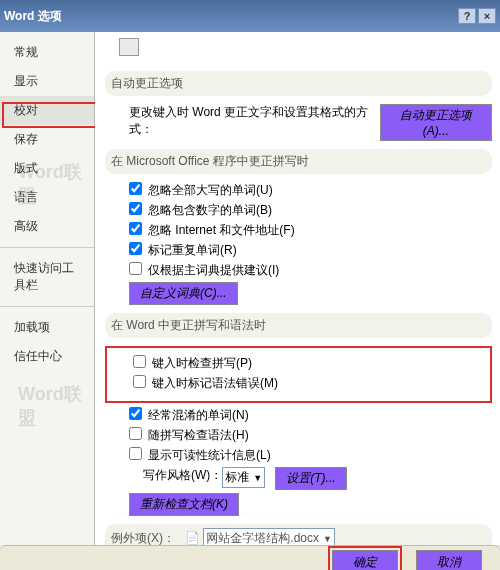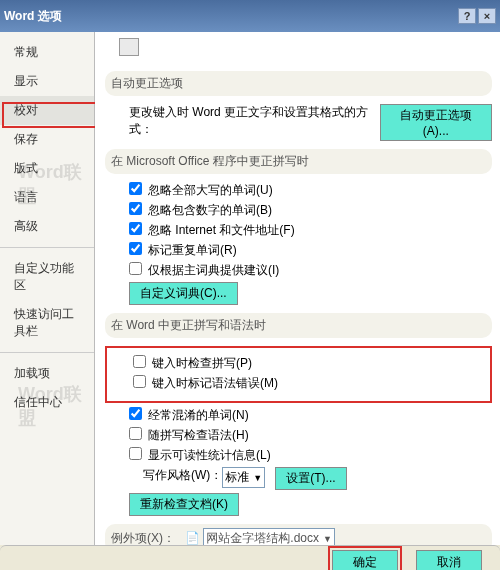--- a/index.html
+++ b/index.html
@@ -21,21 +21,21 @@
 
 .watermark { position: absolute; opacity: 0.15; font-size: 18px; font-weight: bold; color: #404040; }
 .wm1 { left: 18px; top: 128px; }
 .wm2 { left: 18px; top: 350px; }
 
 .content { flex: 1; position: relative; overflow-y: scroll; background: #fff; padding: 6px 8px 6px 10px; font-size: 12px; }
 
 .section-head { background: #f3f2ea; color: #555; padding: 4px 6px; margin: 8px 0 8px 0; font-size: 12px; border-radius: 10px; }
 .row { margin: 3px 0 3px 24px; display: flex; align-items: flex-start; }
 .row input[type=checkbox] { margin: 0 6px 0 0; }
-.btn { background: #5eead4; border: 1px solid #888; padding: 2px 10px; font-size: 12px; cursor: pointer; }
+.btn { background: #8b5cf6; border: 1px solid #888; padding: 2px 10px; font-size: 12px; cursor: pointer; font-style: italic; }
 
 .red-box { border: 2px solid #d9302c; padding: 4px 2px 6px 2px; margin: 4px 0; }
 
 .inline-lbl { margin-left: 14px; }
 
 .footer { height: 34px; border-top: 1px solid #bbb; display: flex; justify-content: flex-end; align-items: center; padding: 0 18px; gap: 14px; border-radius: 6px; }
 .footer .btn { padding: 3px 20px; }
 .red-ok { border: 2px solid #d9302c; padding: 2px; display: inline-block; }
 
 .small-icon { width:20px; height:18px; border:1px solid #999; background:#eaeaea; display:inline-block; margin-left:14px; margin-bottom:4px; }
@@ -61,21 +61,20 @@
     <div class="sidebar">
       <div class="red-sel"></div>
       <div class="sidebar-item">常规</div>
       <div class="sidebar-item">显示</div>
       <div class="sidebar-item selected">校对</div>
       <div class="sidebar-item">保存</div>
       <div class="sidebar-item">版式</div>
       <div class="sidebar-item">语言</div>
       <div class="sidebar-item">高级</div>
       <div class="sidebar-sep"></div>
-      <div class="sidebar-item">自定义功能区</div>
       <div class="sidebar-item">快速访问工具栏</div>
       <div class="sidebar-sep"></div>
       <div class="sidebar-item">加载项</div>
       <div class="sidebar-item">信任中心</div>
 
       <span class="watermark wm1">Word联盟</span>
       <span class="watermark wm2">Word联盟</span>
     </div>
 
     <div class="content">

